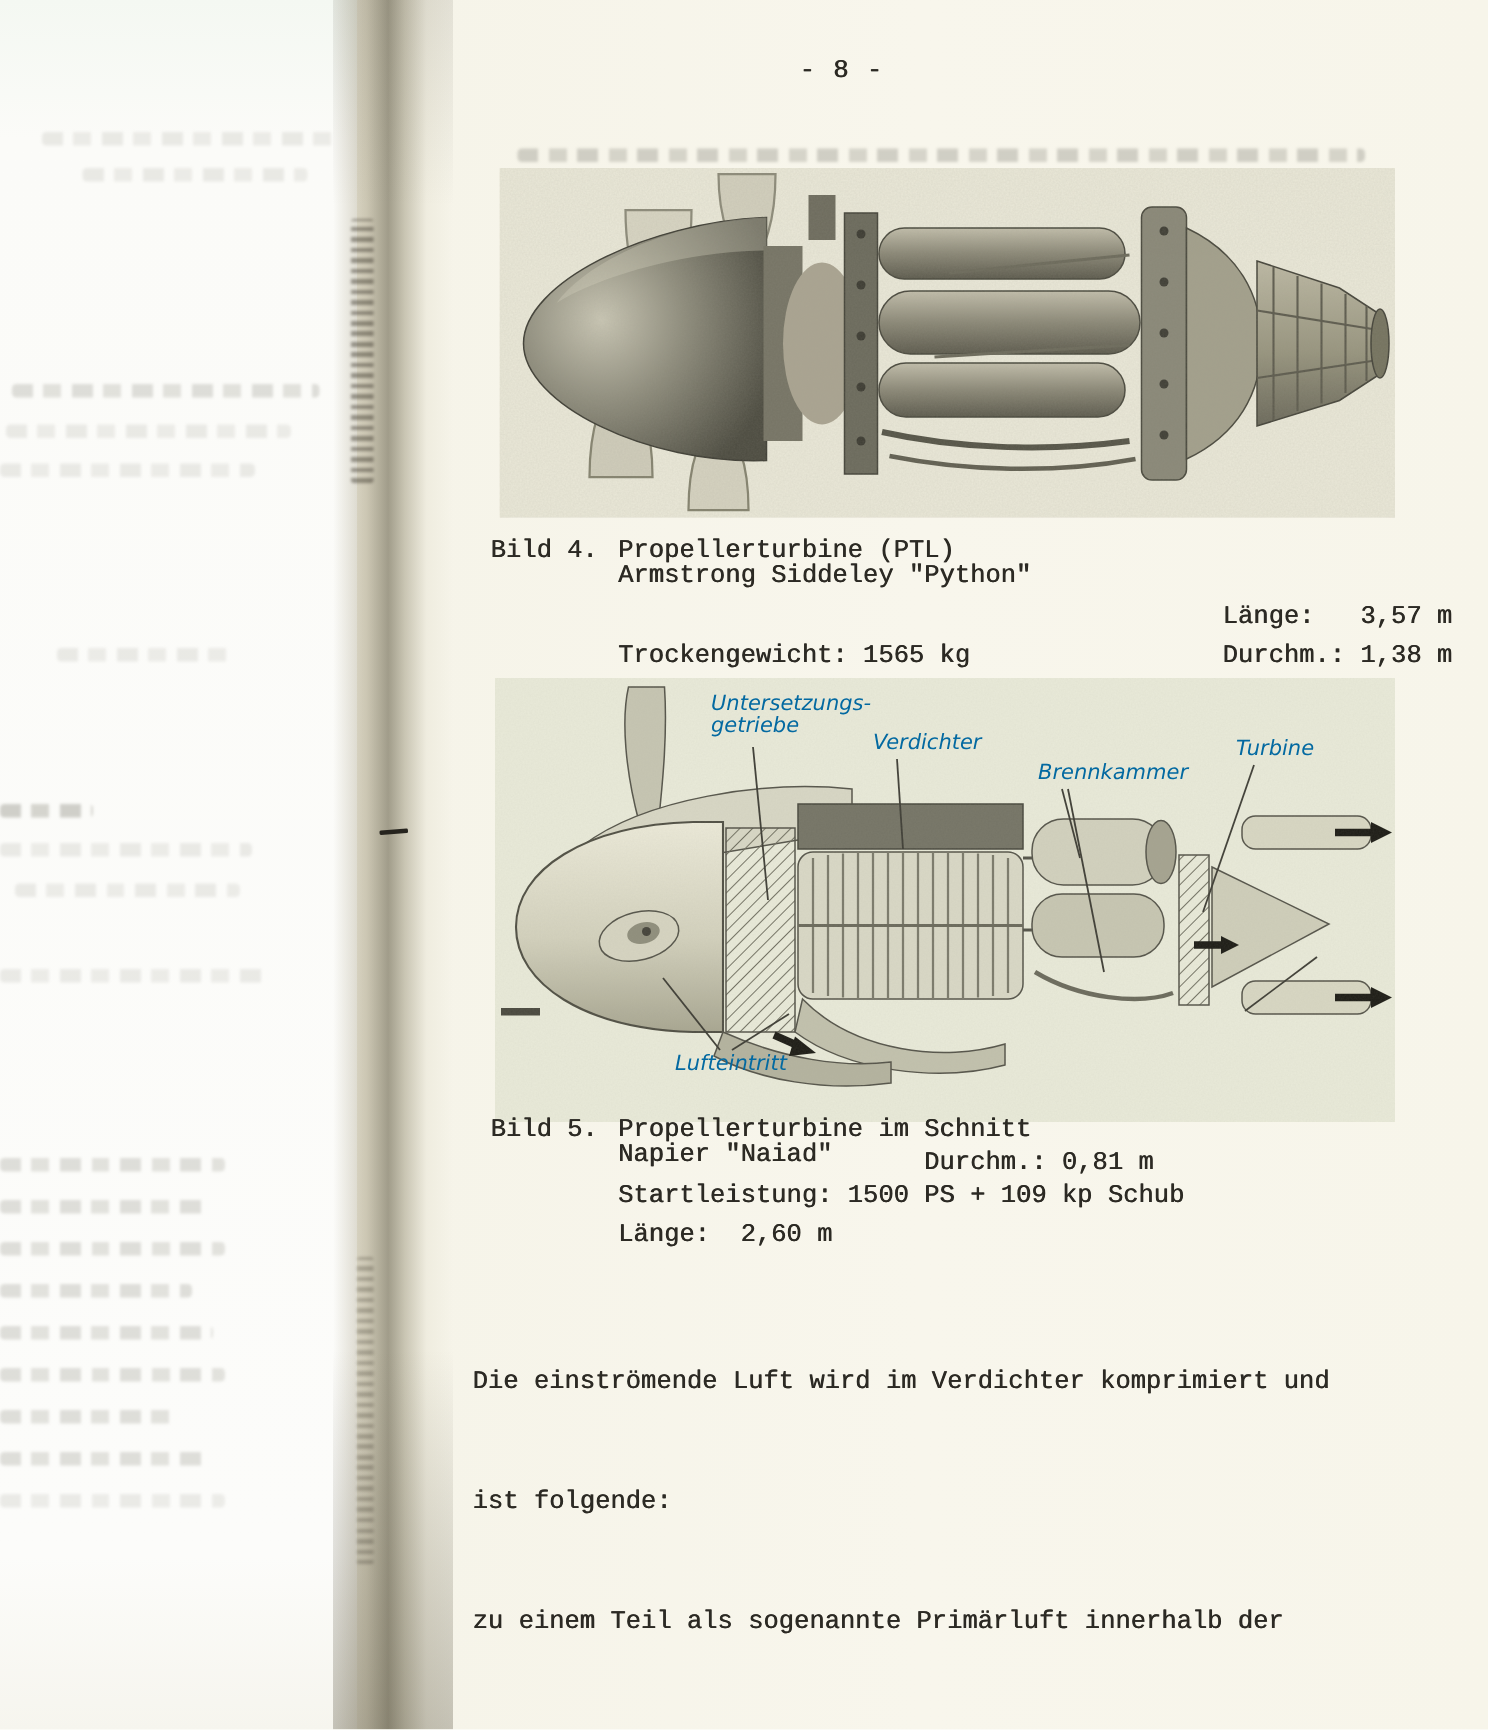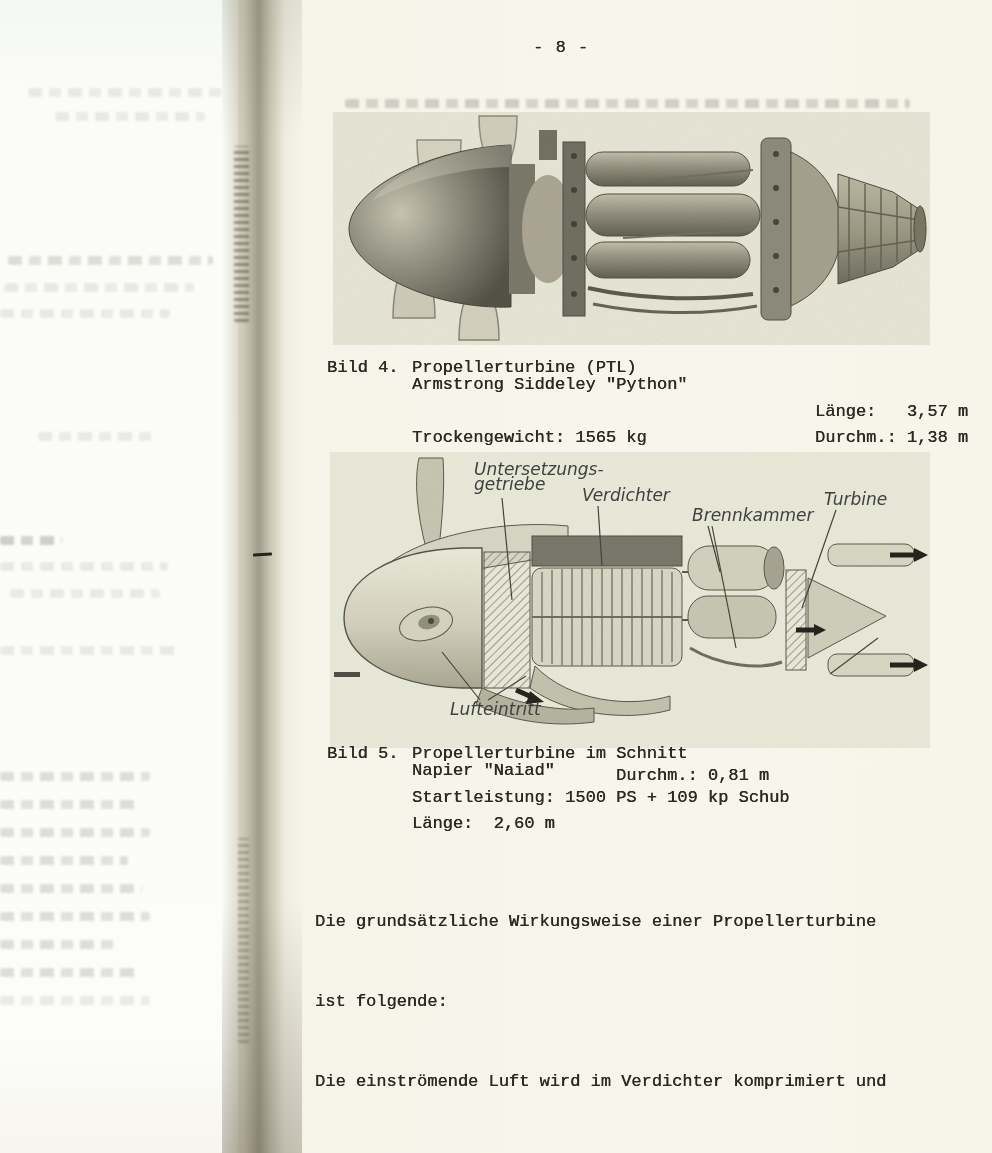--- a/index.html
+++ b/index.html
@@ -38,21 +38,21 @@
   .body-text div{white-space:pre;}
 
   
   .fig{position:absolute;box-shadow:inset 0 0 14px rgba(110,105,80,.12);}
   .fig svg{display:block;}
   .fig1{left:333px;top:112px;width:597px;height:233px;}
   .fig2{left:330px;top:452px;width:600px;height:296px;}
 
   
   .dlabel{position:absolute;font-family:"DejaVu Sans","Liberation Sans",sans-serif;
-          font-style:italic;font-size:17px;line-height:15px;color:#404040;white-space:nowrap;}
+          font-style:italic;font-size:14px;line-height:15px;color:#0369a1;white-space:nowrap;}
 </style>
 </head>
 <body>
 
 <div class="scene">
 
   <div class="left-page"></div>
   <div class="main-page"></div>
   <div class="gutter"></div>
 
@@ -257,22 +257,21 @@
   </div>
 
   <div class="tw caption-row" style="left:327px;top:744px;">Bild 5.</div>
   <div class="tw caption-row" style="left:412px;top:744px;">Propellerturbine im Schnitt</div>
   <div class="tw caption-row" style="left:412px;top:761px;">Napier "Naiad"</div>
   <div class="tw caption-row" style="left:412px;top:788px;">Startleistung: 1500 PS + 109 kp Schub</div>
   <div class="tw caption-row" style="left:412px;top:814px;">Länge:  2,60 m</div>
   <div class="tw caption-row" style="left:616px;top:766px;">Durchm.: 0,81 m</div>
 
   <div class="tw body-text">
-    <div>Die grundsätzliche Wirkungsweise einer Propellerturbine</div>
+    <div>Die einströmende Luft wird im Verdichter komprimiert und</div>
     <div>ist folgende:</div>
-    <div>Die einströmende Luft wird im Verdichter komprimiert und</div>
     <div>zu einem Teil als sogenannte Primärluft innerhalb der</div>
     
     
     
   </div>
 
 </div>
 
 </body></html>

